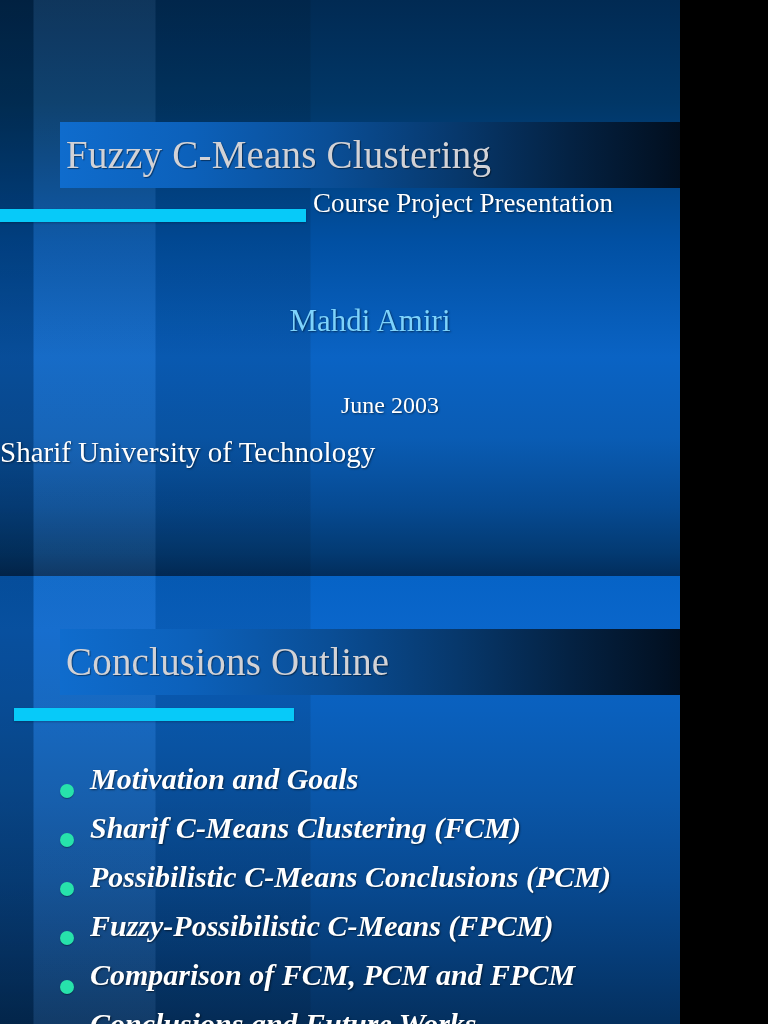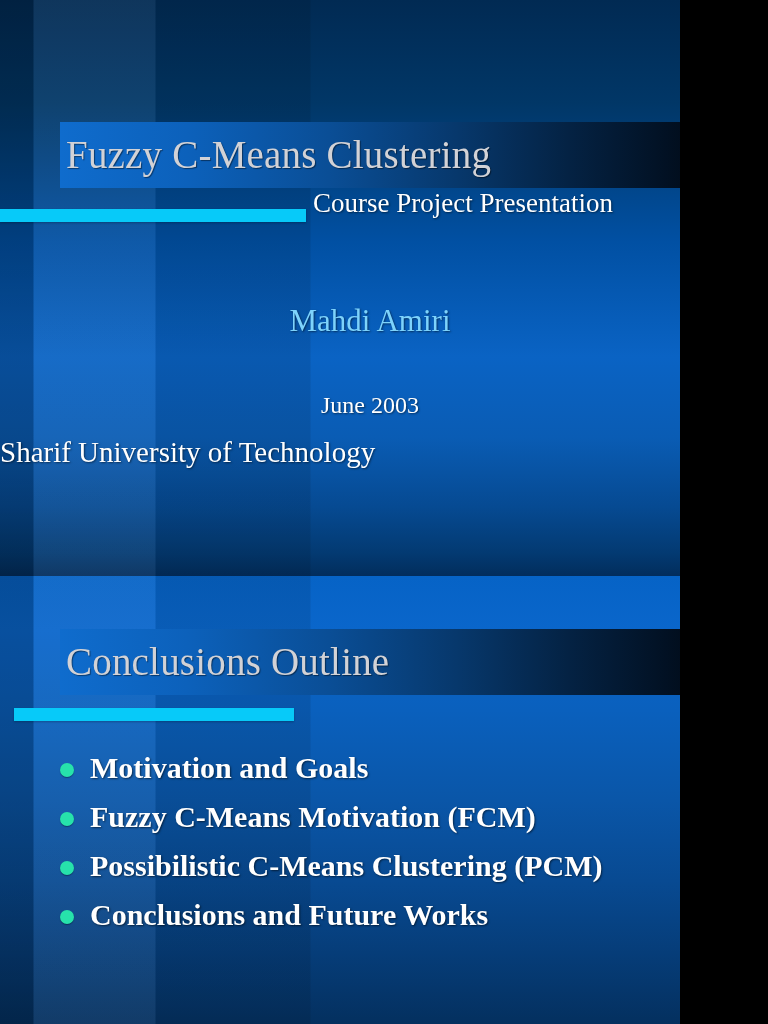--- a/index.html
+++ b/index.html
@@ -135,20 +135,21 @@
   .date {
     position: absolute;
     left: 0;
     width: 740px;
     top: 392px;
     text-align: center;
     font-size: 24px;
     color: #ffffff;
     white-space: nowrap;
     text-shadow: 1px 1px 2px rgba(0,0,0,0.5);
+    padding-left: 20px;
   }
   .affiliation {
     position: absolute;
     left: 0;
     width: 740px;
     top: 436px;
     text-align: left;
     font-size: 29px;
     color: #ffffff;
     white-space: nowrap;
@@ -169,22 +170,23 @@
 
   
   .bullets {
     position: absolute;
     left: 60px;
     top: 173px;          
     width: 700px;
   }
   .bullet-row {
     display: flex;
-    align-items: flex-start;
+    align-items: flex-end;
     height: 49px;
+    font-style: italic;
   }
   .bullet-dot {
     flex: 0 0 auto;
     width: 14px;
     height: 14px;
     border-radius: 50%;
     background: #27e2ab;
     margin-top: 14px;
     margin-right: 16px;
     box-shadow: 0 1px 1px rgba(0,0,0,0.35);
@@ -322,25 +324,33 @@
 
     <div class="cyan-rule" id="rule-outline" style="top:132px;"></div>
 
     <div class="bullets">
       <div class="bullet-row">
         <span class="bullet-dot"></span>
         <span class="bullet-label">Motivation and Goals</span>
       </div>
       <div class="bullet-row">
         <span class="bullet-dot"></span>
-        <span class="bullet-label">Fuzzy C-Means Motivation (FCM)</span>
-      </div>
-      <div class="bullet-row">
-        <span class="bullet-dot"></span>
-        <span class="bullet-label">Possibilistic C-Means Clustering (PCM)</span>
+        <span class="bullet-label">Sharif C-Means Clustering (FCM)</span>
+      </div>
+      <div class="bullet-row">
+        <span class="bullet-dot"></span>
+        <span class="bullet-label">Possibilistic C-Means Conclusions (PCM)</span>
+      </div>
+      <div class="bullet-row">
+        <span class="bullet-dot"></span>
+        <span class="bullet-label">Fuzzy-Possibilistic C-Means (FPCM)</span>
+      </div>
+      <div class="bullet-row">
+        <span class="bullet-dot"></span>
+        <span class="bullet-label">Comparison of FCM, PCM and FPCM</span>
       </div>
       <div class="bullet-row">
         <span class="bullet-dot"></span>
         <span class="bullet-label">Conclusions and Future Works</span>
       </div>
     </div>
   </section>
 
 </div>
 

